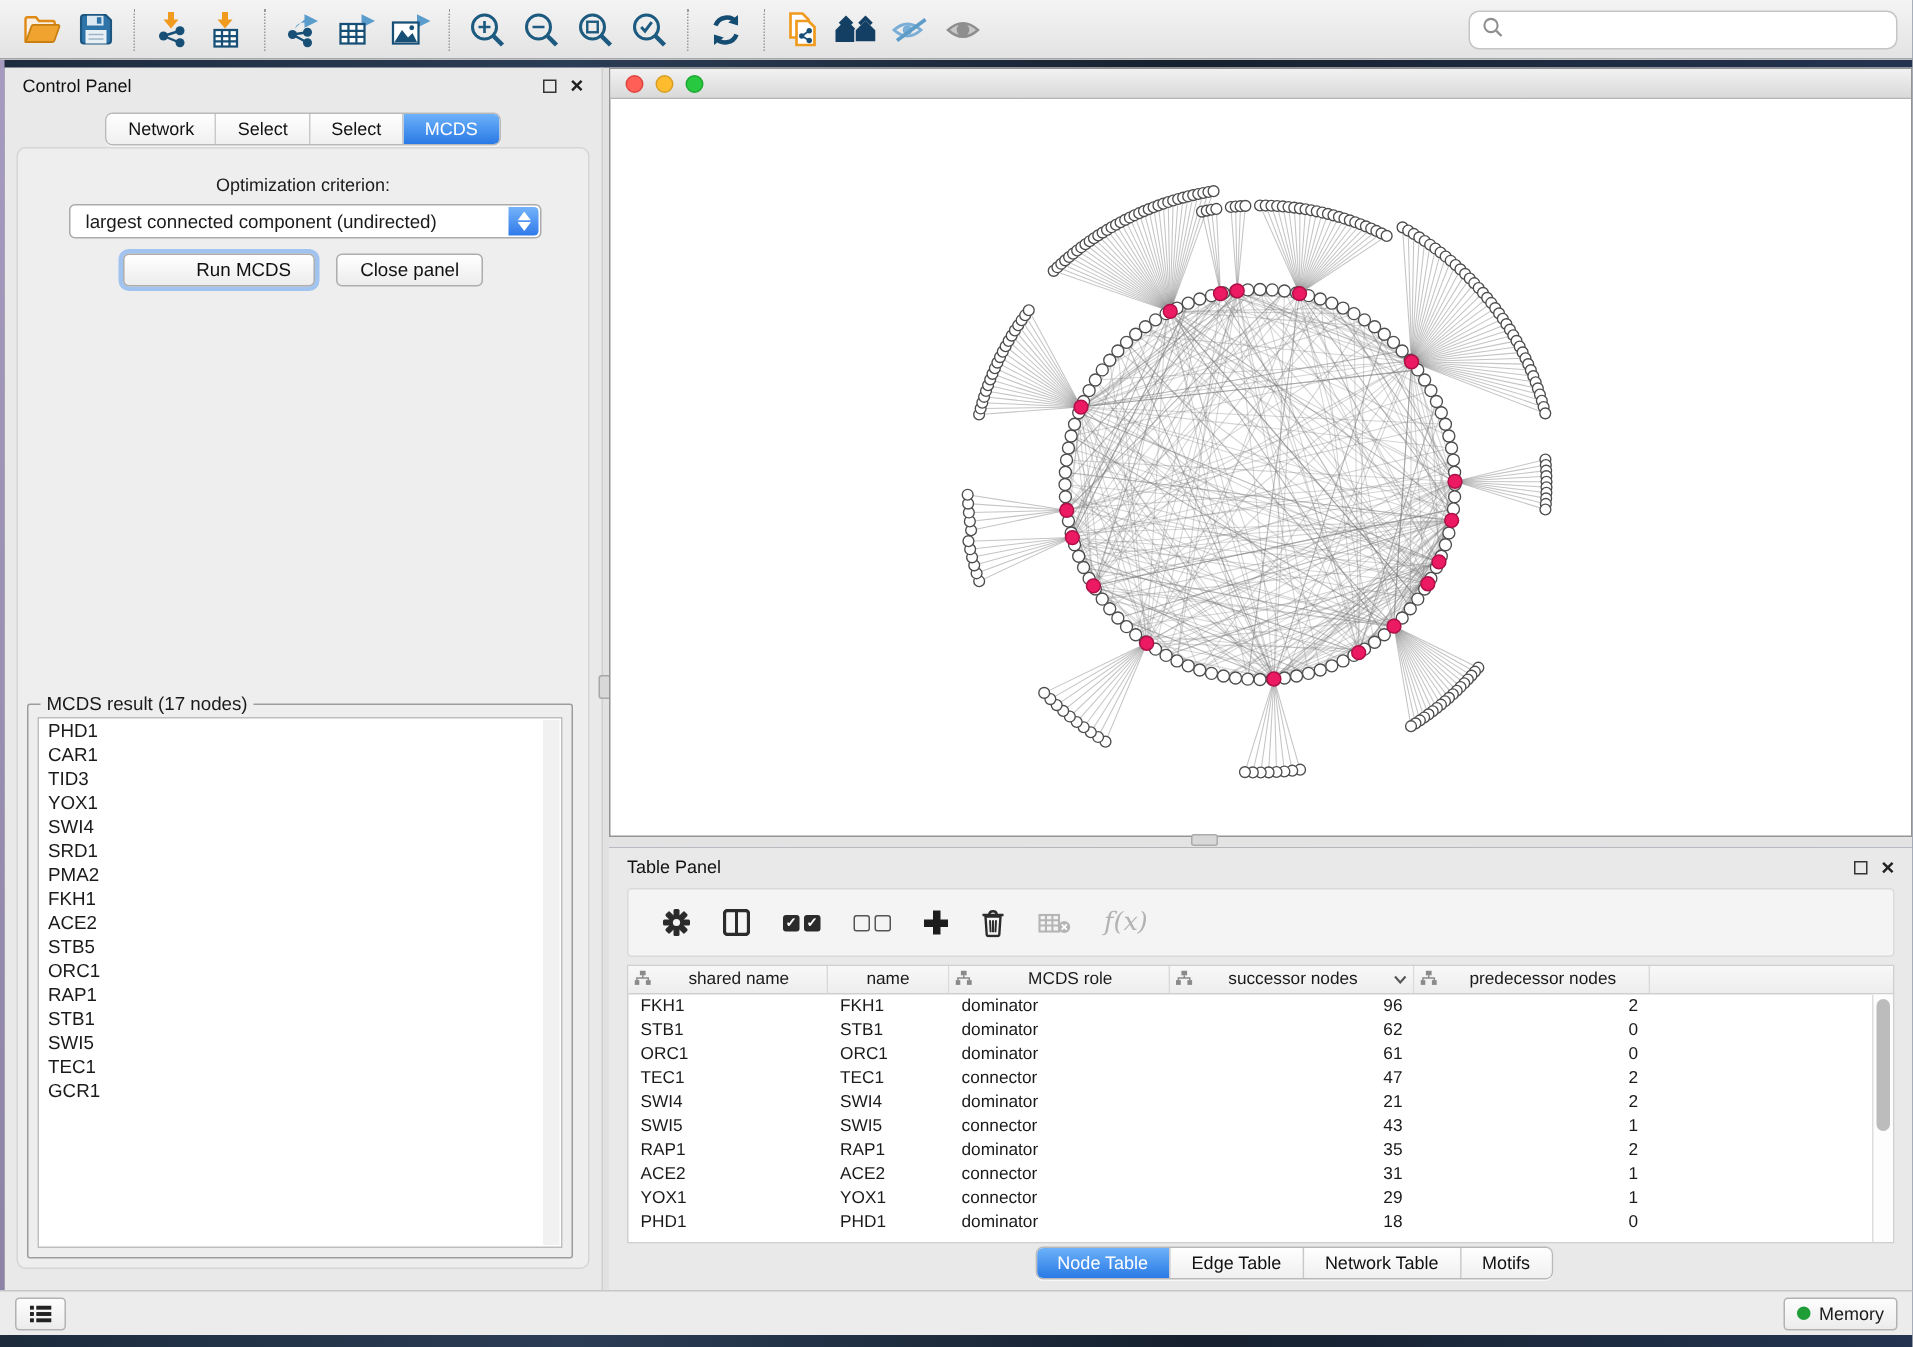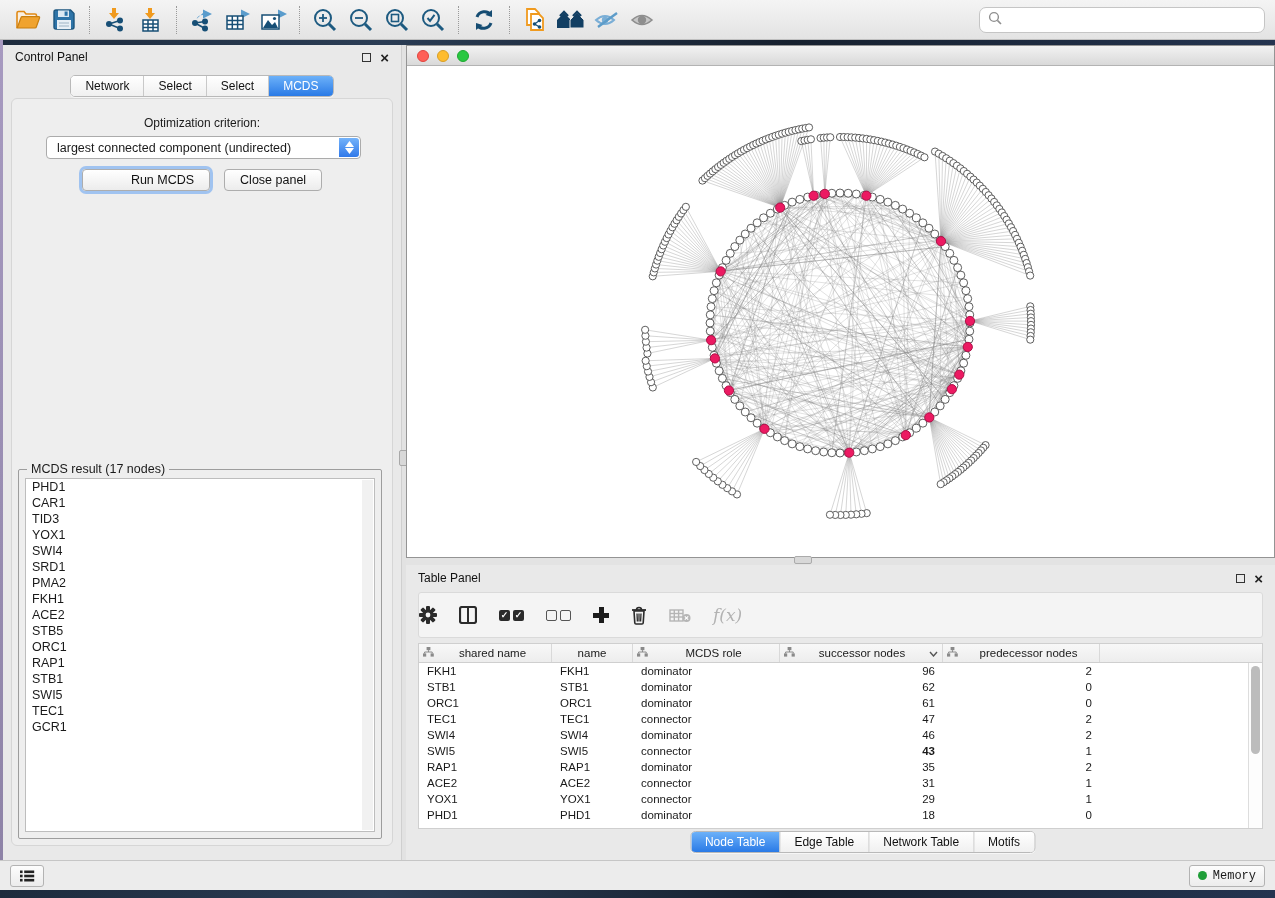--- a/index.html
+++ b/index.html
@@ -108,21 +108,21 @@
   
   .table-panel {
     position:absolute; left:406px; top:565px; width:869px; height:295px; background:#e9e9e9;
   }
   .table-panel .hdr { position:absolute; top:2px; left:0; right:0; height:22px;
     display:flex; align-items:center; padding:0 12px; }
   .table-panel .hdr .win-ctl { margin-left:auto; }
   .tp-toolbar {
     position:absolute; left:12px; right:12px; top:27px; height:46px;
     background:#f4f4f4; border:1px solid #dadada; border-radius:3px;
-    display:flex; align-items:center; padding:0 0; gap:22px;
+    display:flex; align-items:center; padding:0 23px; gap:22px;
   }
   .tp-toolbar .icon-slot { display:flex; align-items:center; justify-content:center; }
   .dual-box { display:flex; gap:3px; }
   .cb { width:11px; height:11px; border-radius:2px; position:relative; }
   .cb.on { background:#2b2b2b; }
   .cb.on::after { content:"✓"; position:absolute; inset:0; color:#fff; font-size:9px;
     line-height:11px; text-align:center; font-weight:bold; }
   .cb.off { border:1.5px solid #555; background:#f4f4f4; }
   .plus-icon { position:relative; width:16px; height:16px; }
   .plus-icon::before, .plus-icon::after { content:""; position:absolute; background:#1c1c1c; }
@@ -151,21 +151,20 @@
   
   .status-bar {
     position:absolute; left:0; right:0; bottom:8px; height:30px;
     background:#ececec; border-top:1px solid #c6c6c6;
     display:flex; align-items:center; padding:0 10px;
   }
   .mini-btn {
     background:linear-gradient(#fdfdfd,#ececec); border:1px solid #b3b3b3; border-radius:3px;
     height:22px; display:flex; align-items:center; justify-content:center; padding:0 8px; gap:6px;
     font-size:12px;
-    font-family:Liberation Mono, monospace;
   }
   .mem-dot { width:9px; height:9px; border-radius:50%; background:#1f9e38; }
   .left-strip { position:absolute; left:0; top:40px; bottom:8px; width:3px;
     background:linear-gradient(#a79ac0,#8d82a6); }
 </style>
 </head>
 <body>
 
 <div class="toolbar">
   <div class="tbtn">
@@ -1417,28 +1416,28 @@
           <div class="td" style="width: 133px;">TEC1</div>
           <div class="td" style="width: 81px;">TEC1</div>
           <div class="td" style="width: 147px;">connector</div>
           <div class="td num" style="width: 163px;">47</div>
           <div class="td num" style="width: 157px;">2</div>
         </div>
         <div class="tr">
           <div class="td" style="width: 133px;">SWI4</div>
           <div class="td" style="width: 81px;">SWI4</div>
           <div class="td" style="width: 147px;">dominator</div>
-          <div class="td num" style="width: 163px;">46</div>
+          <div class="td num" style="width: 163px;">21</div>
           <div class="td num" style="width: 157px;">2</div>
         </div>
         <div class="tr">
           <div class="td" style="width: 133px;">SWI5</div>
           <div class="td" style="width: 81px;">SWI5</div>
           <div class="td" style="width: 147px;">connector</div>
-          <div class="td num" style="width: 163px; font-weight: bold;">43</div>
+          <div class="td num" style="width: 163px;">43</div>
           <div class="td num" style="width: 157px;">1</div>
         </div>
         <div class="tr">
           <div class="td" style="width: 133px;">RAP1</div>
           <div class="td" style="width: 81px;">RAP1</div>
           <div class="td" style="width: 147px;">dominator</div>
           <div class="td num" style="width: 163px;">35</div>
           <div class="td num" style="width: 157px;">2</div>
         </div>
         <div class="tr">

